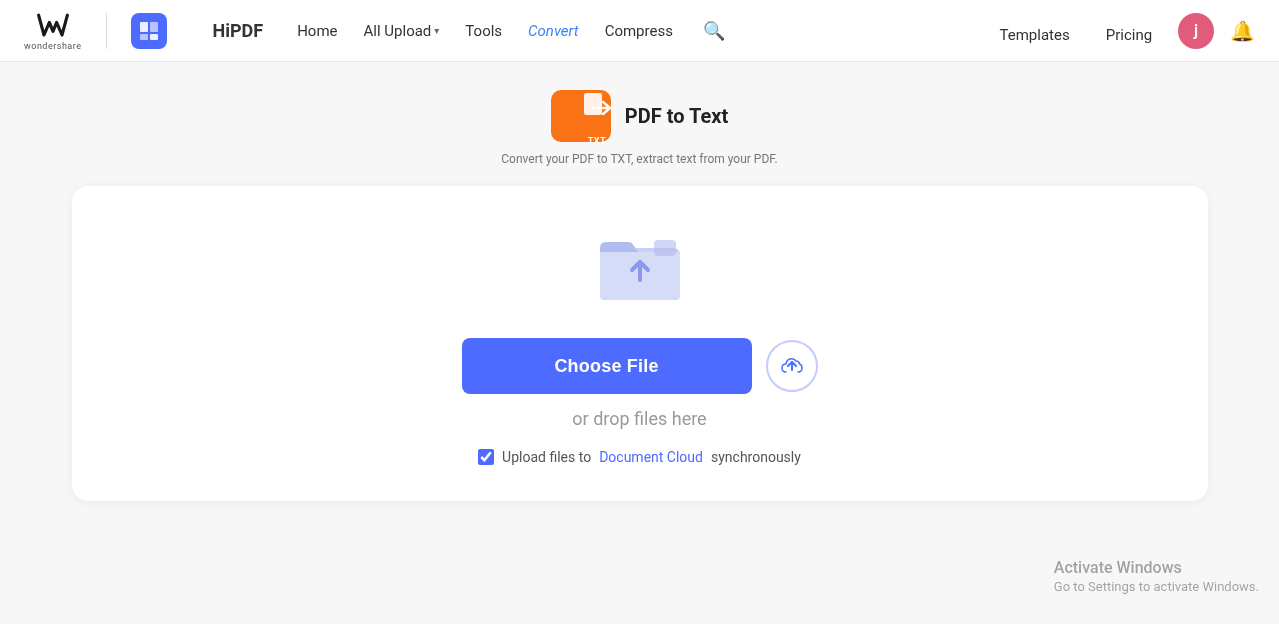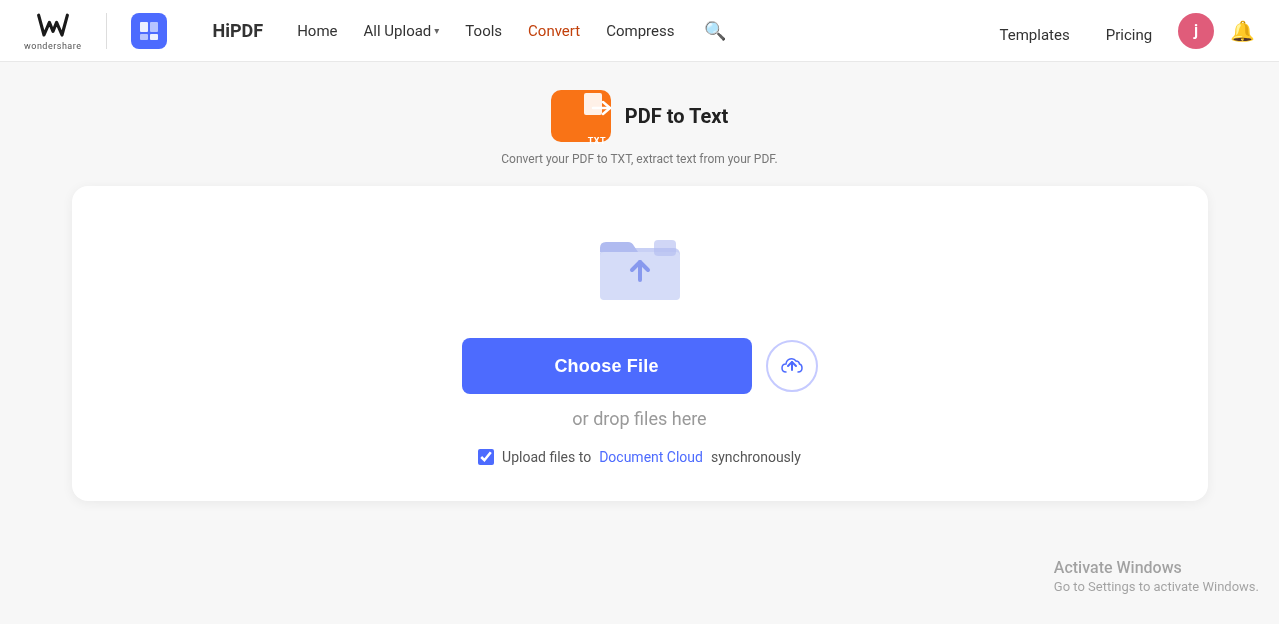--- a/index.html
+++ b/index.html
@@ -70,21 +70,21 @@
     .nav-link {
       font-size: 15px;
       color: #333;
       padding: 6px 10px;
       cursor: pointer;
       border-radius: 4px;
       display: flex;
       align-items: center;
       gap: 4px;
     }
-    .nav-link.active { color: #c2410c; }
+    .nav-link.active { color: #3b82f6; font-style: italic; }
     .nav-all-tools {
       display: flex;
       align-items: center;
       gap: 3px;
     }
     .chevron-down {
       font-size: 10px;
       color: #666;
     }
     .header-search {

